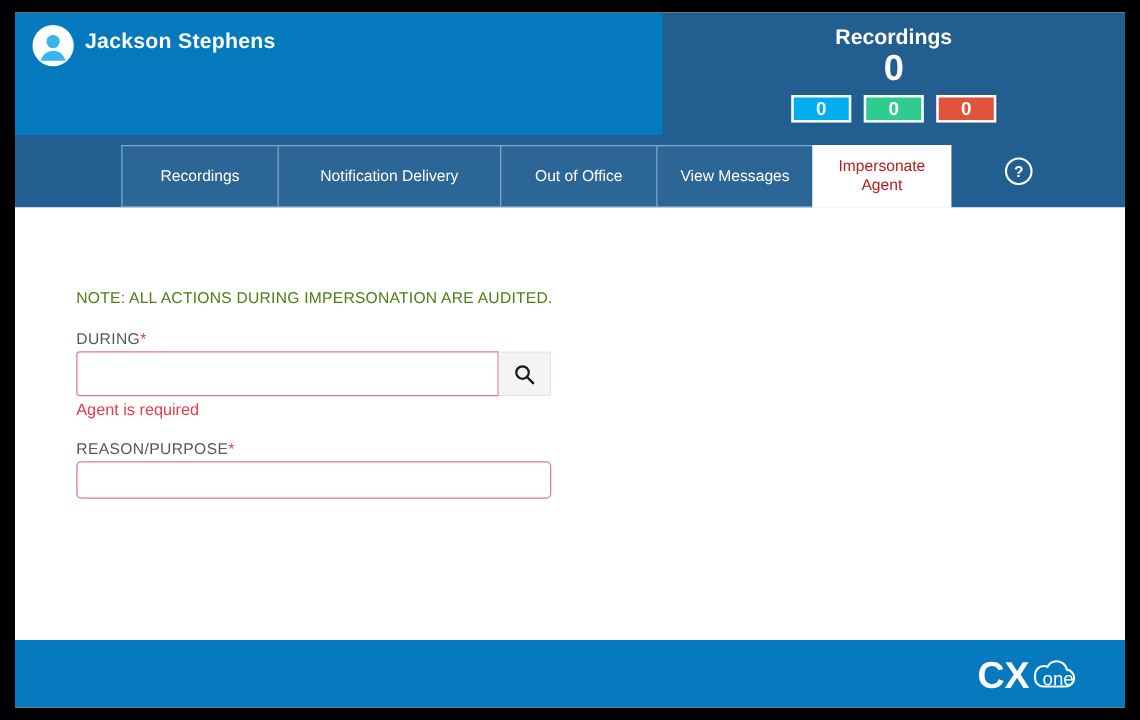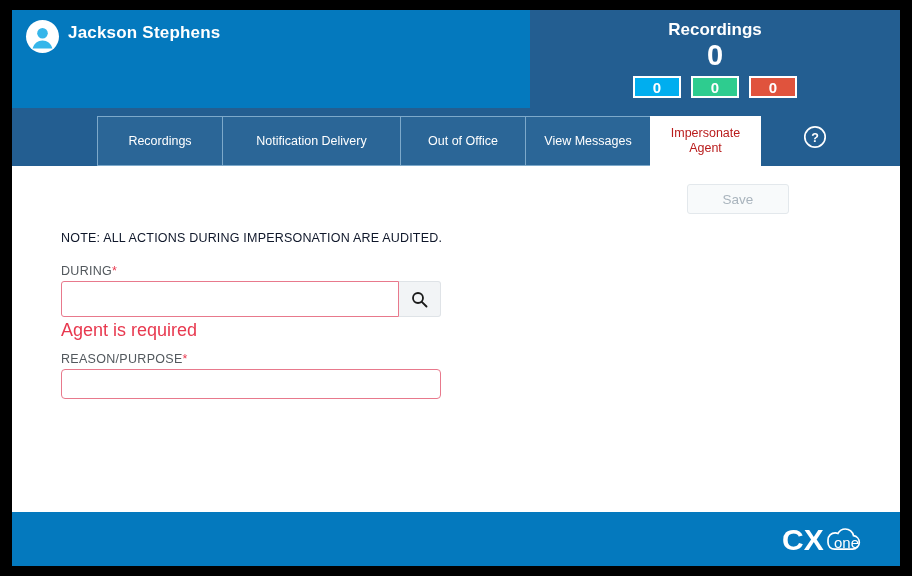--- a/index.html
+++ b/index.html
@@ -190,21 +190,21 @@
     font-size: 13.5px;
     display: flex;
     align-items: center;
     justify-content: center;
     box-sizing: border-box;
   }
   .note {
     position: absolute;
     left: 49px;
     top: 65px;
-    color: #0f172a;
+    color: #4d7c0f;
     font-size: 12.5px;
     letter-spacing: 0.2px;
   }
   .field-label {
     position: absolute;
     color: #52585d;
     font-size: 12.5px;
     letter-spacing: 0.3px;
   }
   .req { color: #e8394f; }
@@ -240,21 +240,21 @@
     box-sizing: border-box;
     display: flex;
     align-items: center;
     justify-content: center;
   }
   .error-text {
     position: absolute;
     left: 49px;
     top: 154px;
     color: #e8394f;
-    font-size: 18px;
+    font-size: 13px;
   }
   .reason-input {
     position: absolute;
     left: 49px;
     top: 203px;
     width: 380px;
     height: 30px;
     border: 1px solid #e8798c;
     border-radius: 4px;
     box-sizing: border-box;
@@ -335,23 +335,20 @@
       </div>
       <div class="help-icon">
         <svg width="24" height="24" viewBox="0 0 24 24" aria-hidden="true">
           <circle cx="12" cy="12" r="10.2" fill="none" stroke="#ffffff" stroke-width="1.7"></circle>
           <text x="12" y="16.6" text-anchor="middle" font-family="Liberation Sans, sans-serif" font-size="12.5" font-weight="bold" fill="#ffffff">?</text>
         </svg>
       </div>
     </div>
 
     <div class="content">
-      <div class="save-button">
-        <span>Save</span>
-      </div>
 
       <div class="note">NOTE: ALL ACTIONS DURING IMPERSONATION ARE AUDITED.</div>
 
       <div class="field-label label-agent">
         <span>DURING</span><span class="req">*</span>
       </div>
 
       <div class="agent-row">
         <input class="agent-input" type="text" value="" placeholder="" style="">
         <div class="search-button">

